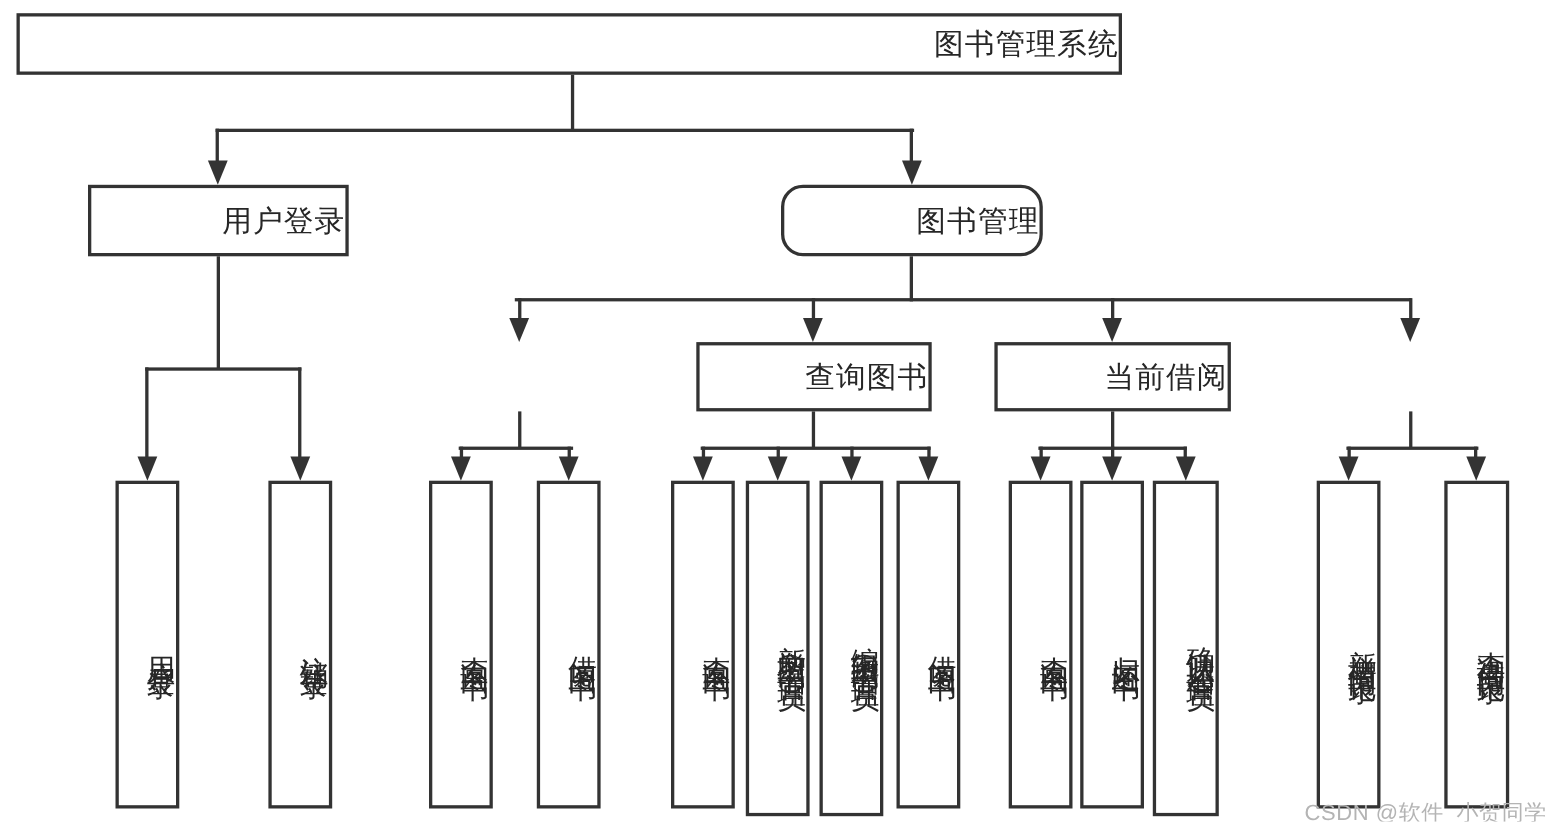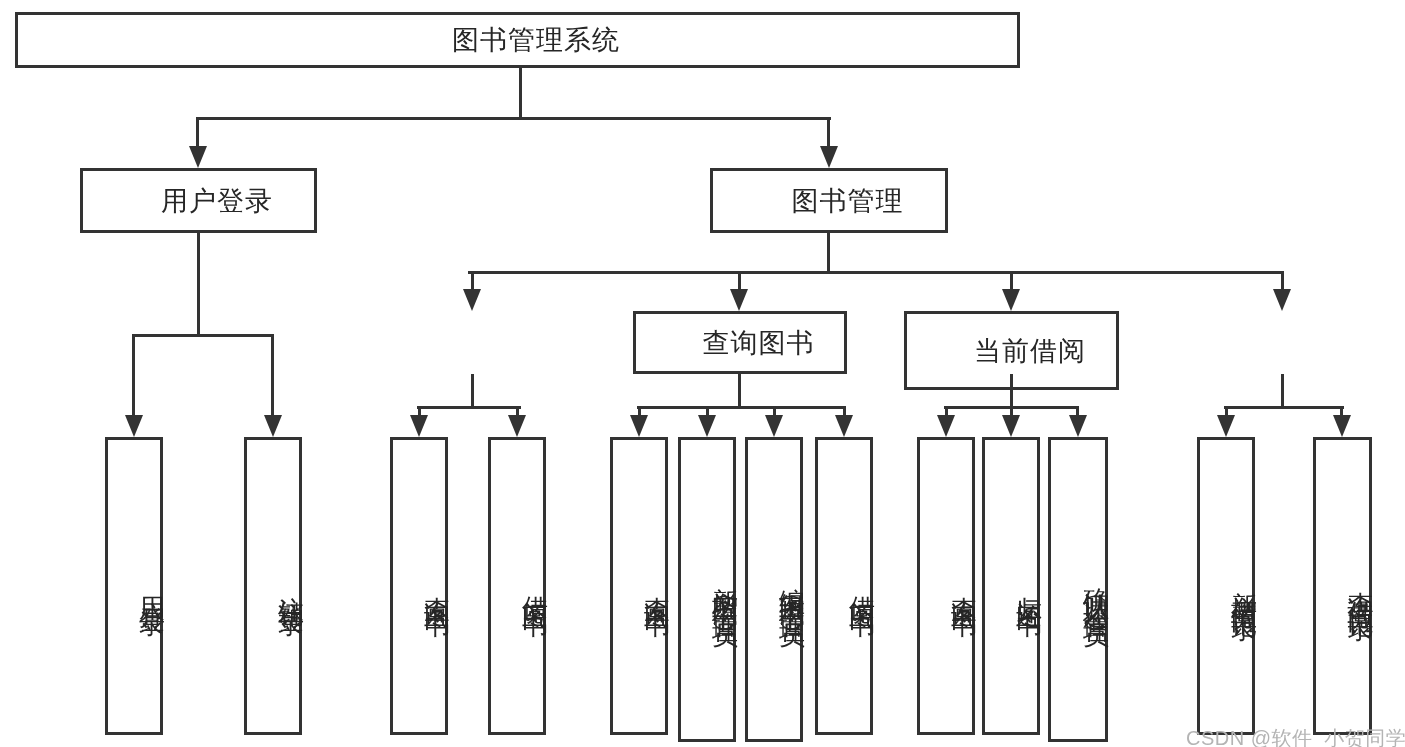--- a/index.html
+++ b/index.html
@@ -11,21 +11,21 @@
     font-family: "Liberation Sans", sans-serif;
     overflow: hidden;
   }
   .node {
     position: absolute;
     box-sizing: border-box;
     border: 3px solid #333333;
     background: #ffffff;
     display: flex;
     align-items: center;
-    justify-content: center;
+    justify-content: flex-end;
     color: #262626;
     padding-left: 37px;
   }
   .hlabel {
     font-size: 27px;
     letter-spacing: 1px;
     white-space: nowrap;
   }
   .vtext {
     writing-mode: vertical-rl;
@@ -71,21 +71,21 @@
   <div class="line" style="left:519px; top:68px; width:3px; height:50px;"></div>
   <div class="line" style="left:196px; top:117px; width:635px; height:3px;"></div>
   <div class="line" style="left:196px; top:117px; width:3px; height:32px;"></div>
   <div class="arrow" style="left:189px; top:146px;"></div>
   <div class="line" style="left:827px; top:117px; width:3px; height:32px;"></div>
   <div class="arrow" style="left:820px; top:146px;"></div>
 
   <div class="node" style="left:80px; top:168px; width:237px; height:65px;">
     <span class="hlabel">用户登录</span>
   </div>
-  <div class="node" style="left:710px; top:168px; width:238px; height:65px;">
+  <div class="node" style="left:710px; top:168px; width:238px; height:65px;border-radius:20px;">
     <span class="hlabel">图书管理</span>
   </div>
 
   <div class="line" style="left:197px; top:233px; width:3px; height:103px;"></div>
   <div class="line" style="left:132px; top:334px; width:142px; height:3px;"></div>
   <div class="line" style="left:132px; top:334px; width:3px; height:82px;"></div>
   <div class="arrow" style="left:125px; top:415px;"></div>
   <div class="line" style="left:271px; top:334px; width:3px; height:82px;"></div>
   <div class="arrow" style="left:264px; top:415px;"></div>
 
@@ -96,21 +96,21 @@
   <div class="line" style="left:738px; top:271px; width:3px; height:19px;"></div>
   <div class="arrow" style="left:730px; top:289px;"></div>
   <div class="line" style="left:1010px; top:271px; width:3px; height:19px;"></div>
   <div class="arrow" style="left:1002px; top:289px;"></div>
   <div class="line" style="left:1281px; top:271px; width:3px; height:19px;"></div>
   <div class="arrow" style="left:1273px; top:289px;"></div>
 
   <div class="node" style="left:633px; top:311px; width:214px; height:63px;">
     <span class="hlabel">查询图书</span>
   </div>
-  <div class="node" style="left:904px; top:311px; width:215px; height:79px;">
+  <div class="node" style="left:904px; top:311px; width:215px; height:63px;">
     <span class="hlabel">当前借阅</span>
   </div>
 
   <div class="line" style="left:471px; top:374px; width:3px; height:34px;"></div>
   <div class="line" style="left:417px; top:406px; width:104px; height:3px;"></div>
   <div class="line" style="left:418px; top:406px; width:3px; height:11px;"></div>
   <div class="arrow" style="left:410px; top:415px;"></div>
   <div class="line" style="left:516px; top:406px; width:3px; height:11px;"></div>
   <div class="arrow" style="left:508px; top:415px;"></div>
 

